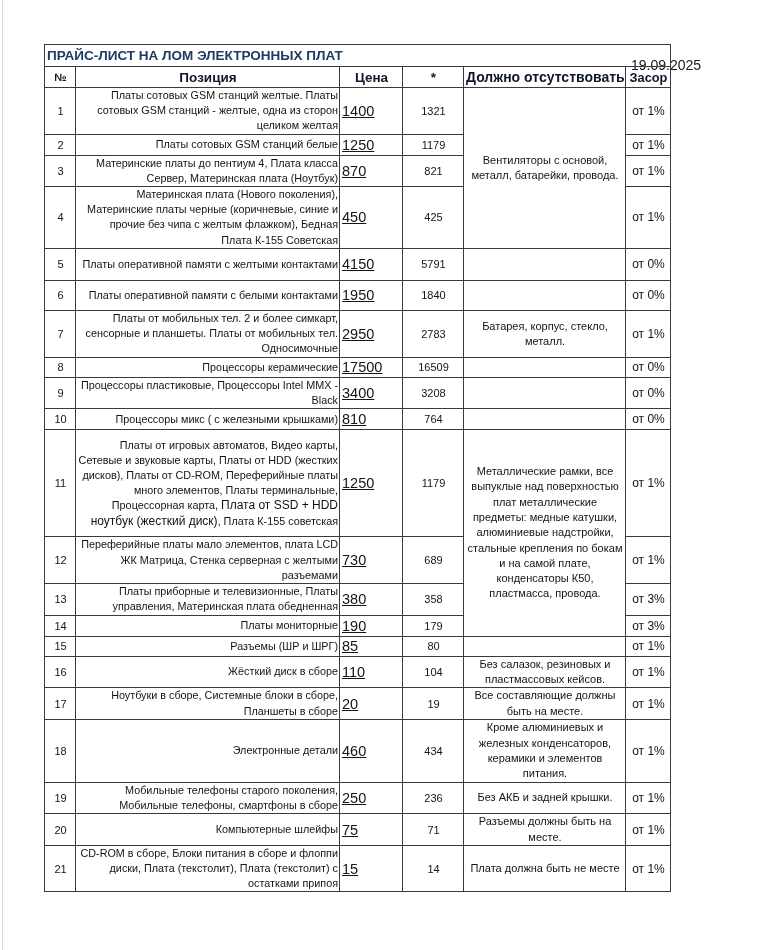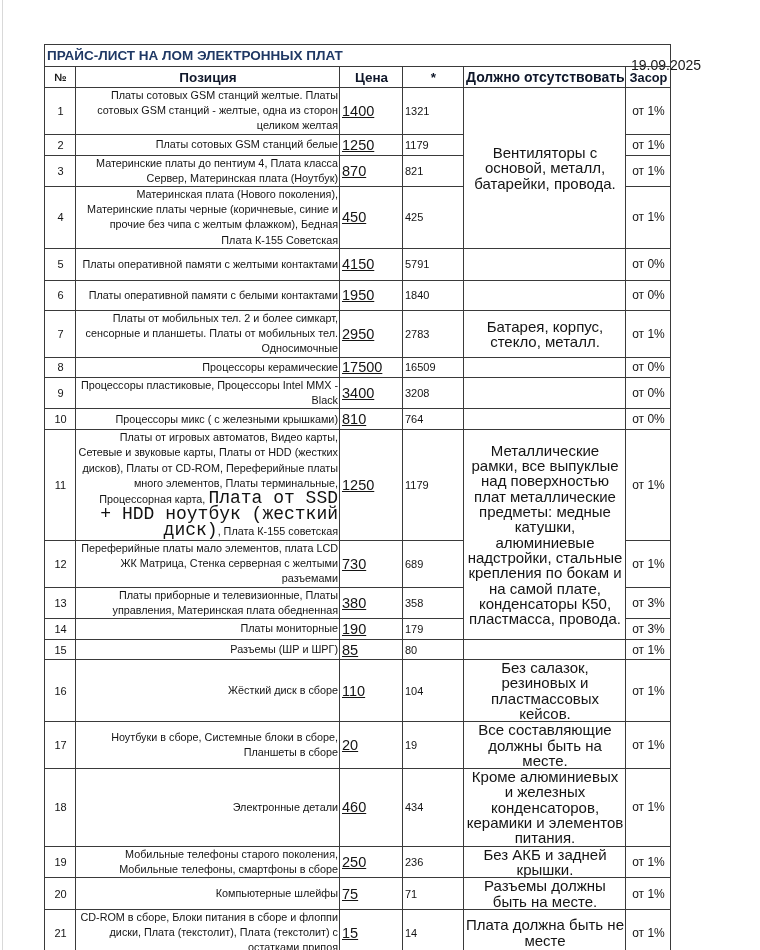--- a/index.html
+++ b/index.html
@@ -17,24 +17,24 @@
   table.price-list td, table.price-list th {
     border:1px solid #3a3a3a; padding:0 1px 0 2px; vertical-align:middle; overflow:hidden;
   }
   .title-cell { text-align:left; font-weight:bold; color:#1f3864; font-size:13.5px; }
   th { font-weight:bold; color:#0f172a; font-size:13.5px; text-align:center; }
   th.h-num { font-size:11px; color:#1a1a1a; }
   th.h-absent { font-size:14px; white-space:nowrap; padding:0; }
   th.h-zas { font-size:12.8px; padding:0; }
   .num { text-align:center; font-size:11px; }
   .pos { text-align:right; font-size:10.8px; line-height:15.2px; }
-  .pos .big { font-size:18px; color:#111;font-family:Liberation Mono, monospace; }
+  .pos .big { font-size:12px; color:#111; }
   .price { text-align:left; font-size:14.5px;text-decoration:underline; }
-  .star { font-size:11px; }
-  .note { text-align:center; font-size:15px; line-height:15.3px; padding:0 3px;margin-left:44px; }
+  .star { text-align:center; font-size:11px; }
+  .note { text-align:center; font-size:11px; line-height:15.3px; padding:0 3px;margin-left:44px; }
   .zas { text-align:center; font-size:12px; }
 </style>
 </head>
 <body>
 
 <div class="left-edge"></div>
 <div class="date">19.09.2025</div>
 
 <table class="price-list">
   <colgroup>

